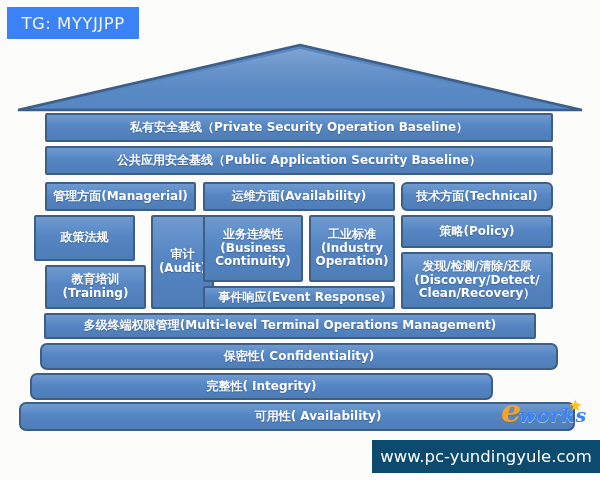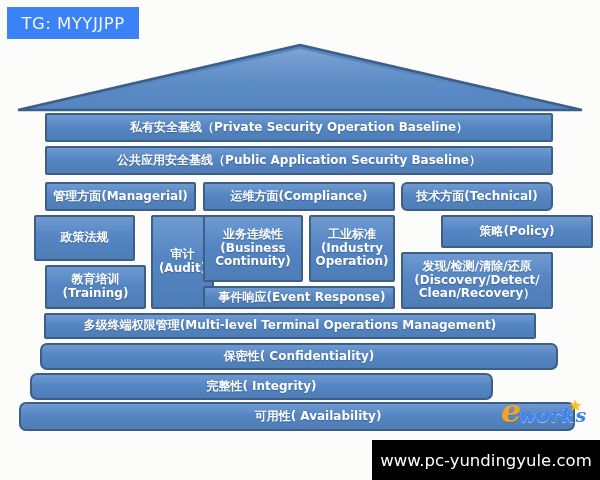--- a/index.html
+++ b/index.html
@@ -36,22 +36,22 @@
     text-align:center;color:#fff;font-weight:bold;font-size:13.5px;
     text-shadow:0 1px 1px rgba(20,40,70,.35);
   }
   .tg-label{
     position:absolute;left:7px;top:7px;width:132px;height:32px;
     background:#3b82f6;color:#f4f4f4;
     display:flex;align-items:center;justify-content:center;
     font-size:16.5px;letter-spacing:.5px;
   }
   .url-bar{
-    position:absolute;left:372px;top:440px;width:228px;height:40px;
-    background:#000000;color:#ffffff;
+    position:absolute;left:372px;top:440px;width:228px;height:33px;
+    background:#0c4a6e;color:#ffffff;
     display:flex;align-items:center;justify-content:center;
     font-size:16.5px;
   }
   .watermark{
     position:absolute;left:501px;top:396px;z-index:5;
     font-family:"DejaVu Serif","Liberation Serif",serif;
     font-style:italic;font-weight:bold;white-space:nowrap;
   }
   .wm-e{
     display:inline-block;color:#f6a325;font-size:32px;line-height:30px;
@@ -91,21 +91,21 @@
     <span>私有安全基线（Private Security Operation Baseline）</span>
   </div>
   <div class="blk fs13" style="left:45px;top:146px;width:508px;height:29px;">
     <span>公共应用安全基线（Public Application Security Baseline）</span>
   </div>
 
   <div class="blk fs13" style="left:45px;top:182px;width:151px;height:29px;">
     <span>管理方面(Managerial)</span>
   </div>
   <div class="blk fs13" style="left:203px;top:182px;width:192px;height:29px;">
-    <span>运维方面(Compliance)</span>
+    <span>运维方面(Availability)</span>
   </div>
   <div class="blk fs13" style="left:401px;top:182px;width:152px;height:29px;border-radius:6px;">
     <span>技术方面(Technical)</span>
   </div>
 
   <div class="blk fs12 lines" style="left:34px;top:215px;width:101px;height:46px;">
     <div>政策法规</div>
   </div>
   <div class="blk fs12 lines" style="left:45px;top:265px;width:101px;height:44px;">
     <div>教育培训</div>
@@ -123,21 +123,21 @@
   </div>
   <div class="blk fs12 lines" style="left:309px;top:215px;width:86px;height:67px;">
     <div>工业标准</div>
     <div>(Industry</div>
     <div>Operation)</div>
   </div>
   <div class="blk fs12" style="left:203px;top:286px;width:192px;height:23px;padding-left:6px;">
     <span>事件响应(Event Response)</span>
   </div>
 
-  <div class="blk fs12" style="left:401px;top:215px;width:152px;height:33px;margin-left:40px;">
+  <div class="blk fs12" style="left:401px;top:215px;width:152px;height:33px;">
     <span>策略(Policy)</span>
   </div>
   <div class="blk fs12 lines" style="left:401px;top:252px;width:152px;height:57px;">
     <div>发现/检测/清除/还原</div>
     <div>(Discovery/Detect/</div>
     <div>Clean/Recovery）</div>
   </div>
 
   <div class="blk fs13" style="left:44px;top:313px;width:492px;height:26px;">
     <span>多级终端权限管理(Multi-level Terminal Operations Management)</span>

